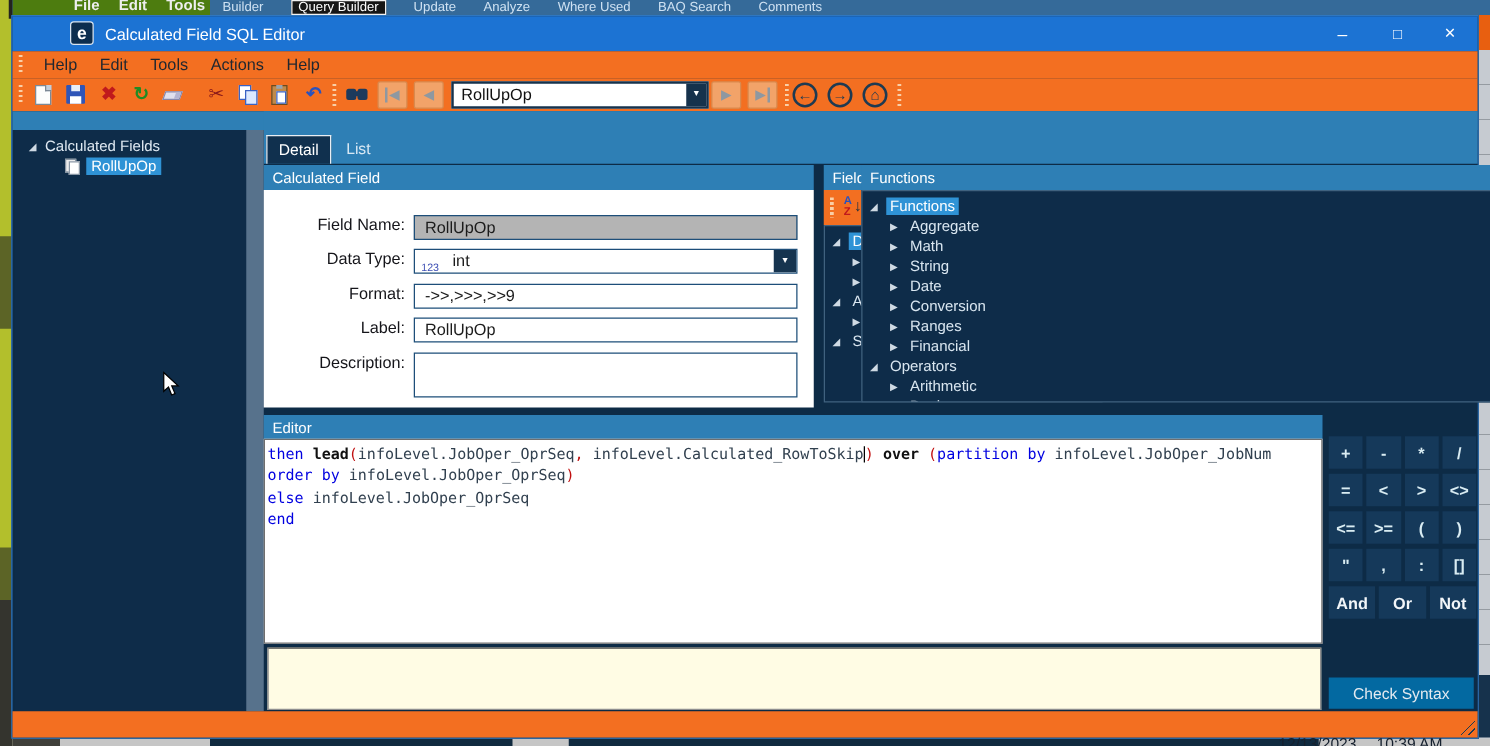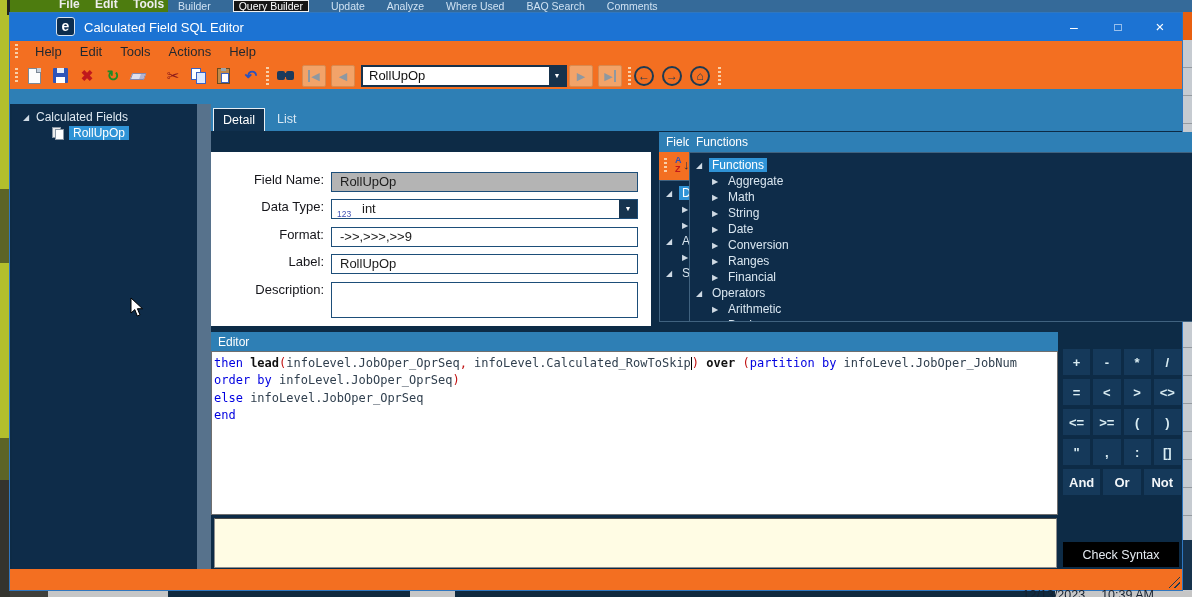--- a/index.html
+++ b/index.html
@@ -144,21 +144,21 @@
   .tok-pr{color:#c01010}.tok-st{color:#8b2020}.tok-op{color:#808080}
   .tok-caret{display:inline-block;width:1px;height:13px;background:#000;vertical-align:text-bottom}
   #msgbox{left:204px;top:505px;width:843px;height:50px;background:#fffce4;border:1px solid #8f8f8f;border-top-color:#4a4a4a}
 
   
   #op-pad{left:1053px;top:336px;width:118px}
   .oprow{display:flex;gap:3px;margin-bottom:4px}
   .opbtn{flex:1;height:26px;background:#15395a;color:#d9ecf2;display:flex;align-items:center;justify-content:center;
     font-size:13px;font-weight:bold}
   .opbtn.word{color:#f2f6f9}
-  #check-syntax{left:1053px;top:529px;width:116px;height:25px;background:#000000;color:#e4eaf0;font-size:12.5px;
+  #check-syntax{left:1053px;top:529px;width:116px;height:25px;background:#0369a1;color:#e4eaf0;font-size:12.5px;
     display:flex;align-items:center;justify-content:center}
 
   
   #statusbar{left:0;top:556px;width:100%;height:21px;background:#f36f21}
   #status-right{position:absolute;right:28px;top:12px;height:21px;display:flex;gap:16px;align-items:flex-end;
     font-size:12.5px;color:#15202e}
   #resize-grip{position:absolute;right:2px;bottom:2px;width:13px;height:13px;
     background:repeating-linear-gradient(135deg,transparent 0 2px,#1d3a52 2px 3px,transparent 3px 4px);
     clip-path:polygon(100% 0,100% 100%,0 100%)}
 
@@ -289,20 +289,21 @@
         <span class="pages">
             <i class="b"></i>
             <i class="f"></i>
           </span>
         <span class="tsel">RollUpOp</span>
       </div>
     </div>
     <div class="abs" id="splitter"></div>
 
     <div class="abs" id="grp-calc">
+      <div class="grp-header">Calculated Field</div>
       <div id="calc-body">
         <div class="frow" style="top:20px;height:20px">
           <span class="flabel">Field Name:</span>
           <span class="finput disabled">RollUpOp</span>
         </div>
         <div class="frow" style="top:47px;height:20px">
           <span class="flabel">Data Type:</span>
           <span class="finput" id="combo-dt">
             <span class="badge">123</span>
             <span class="val">int</span>

